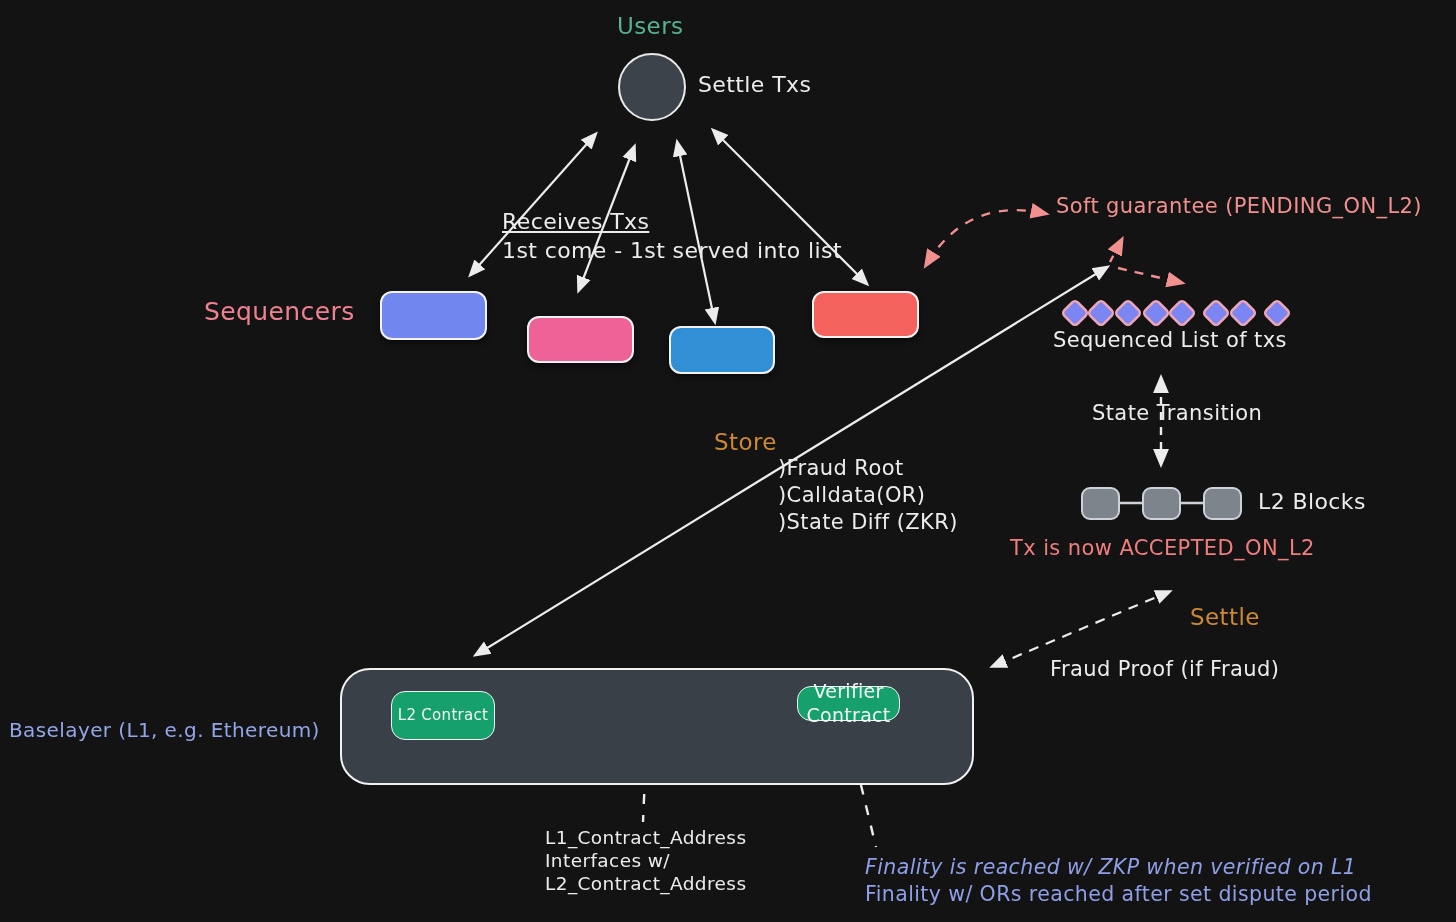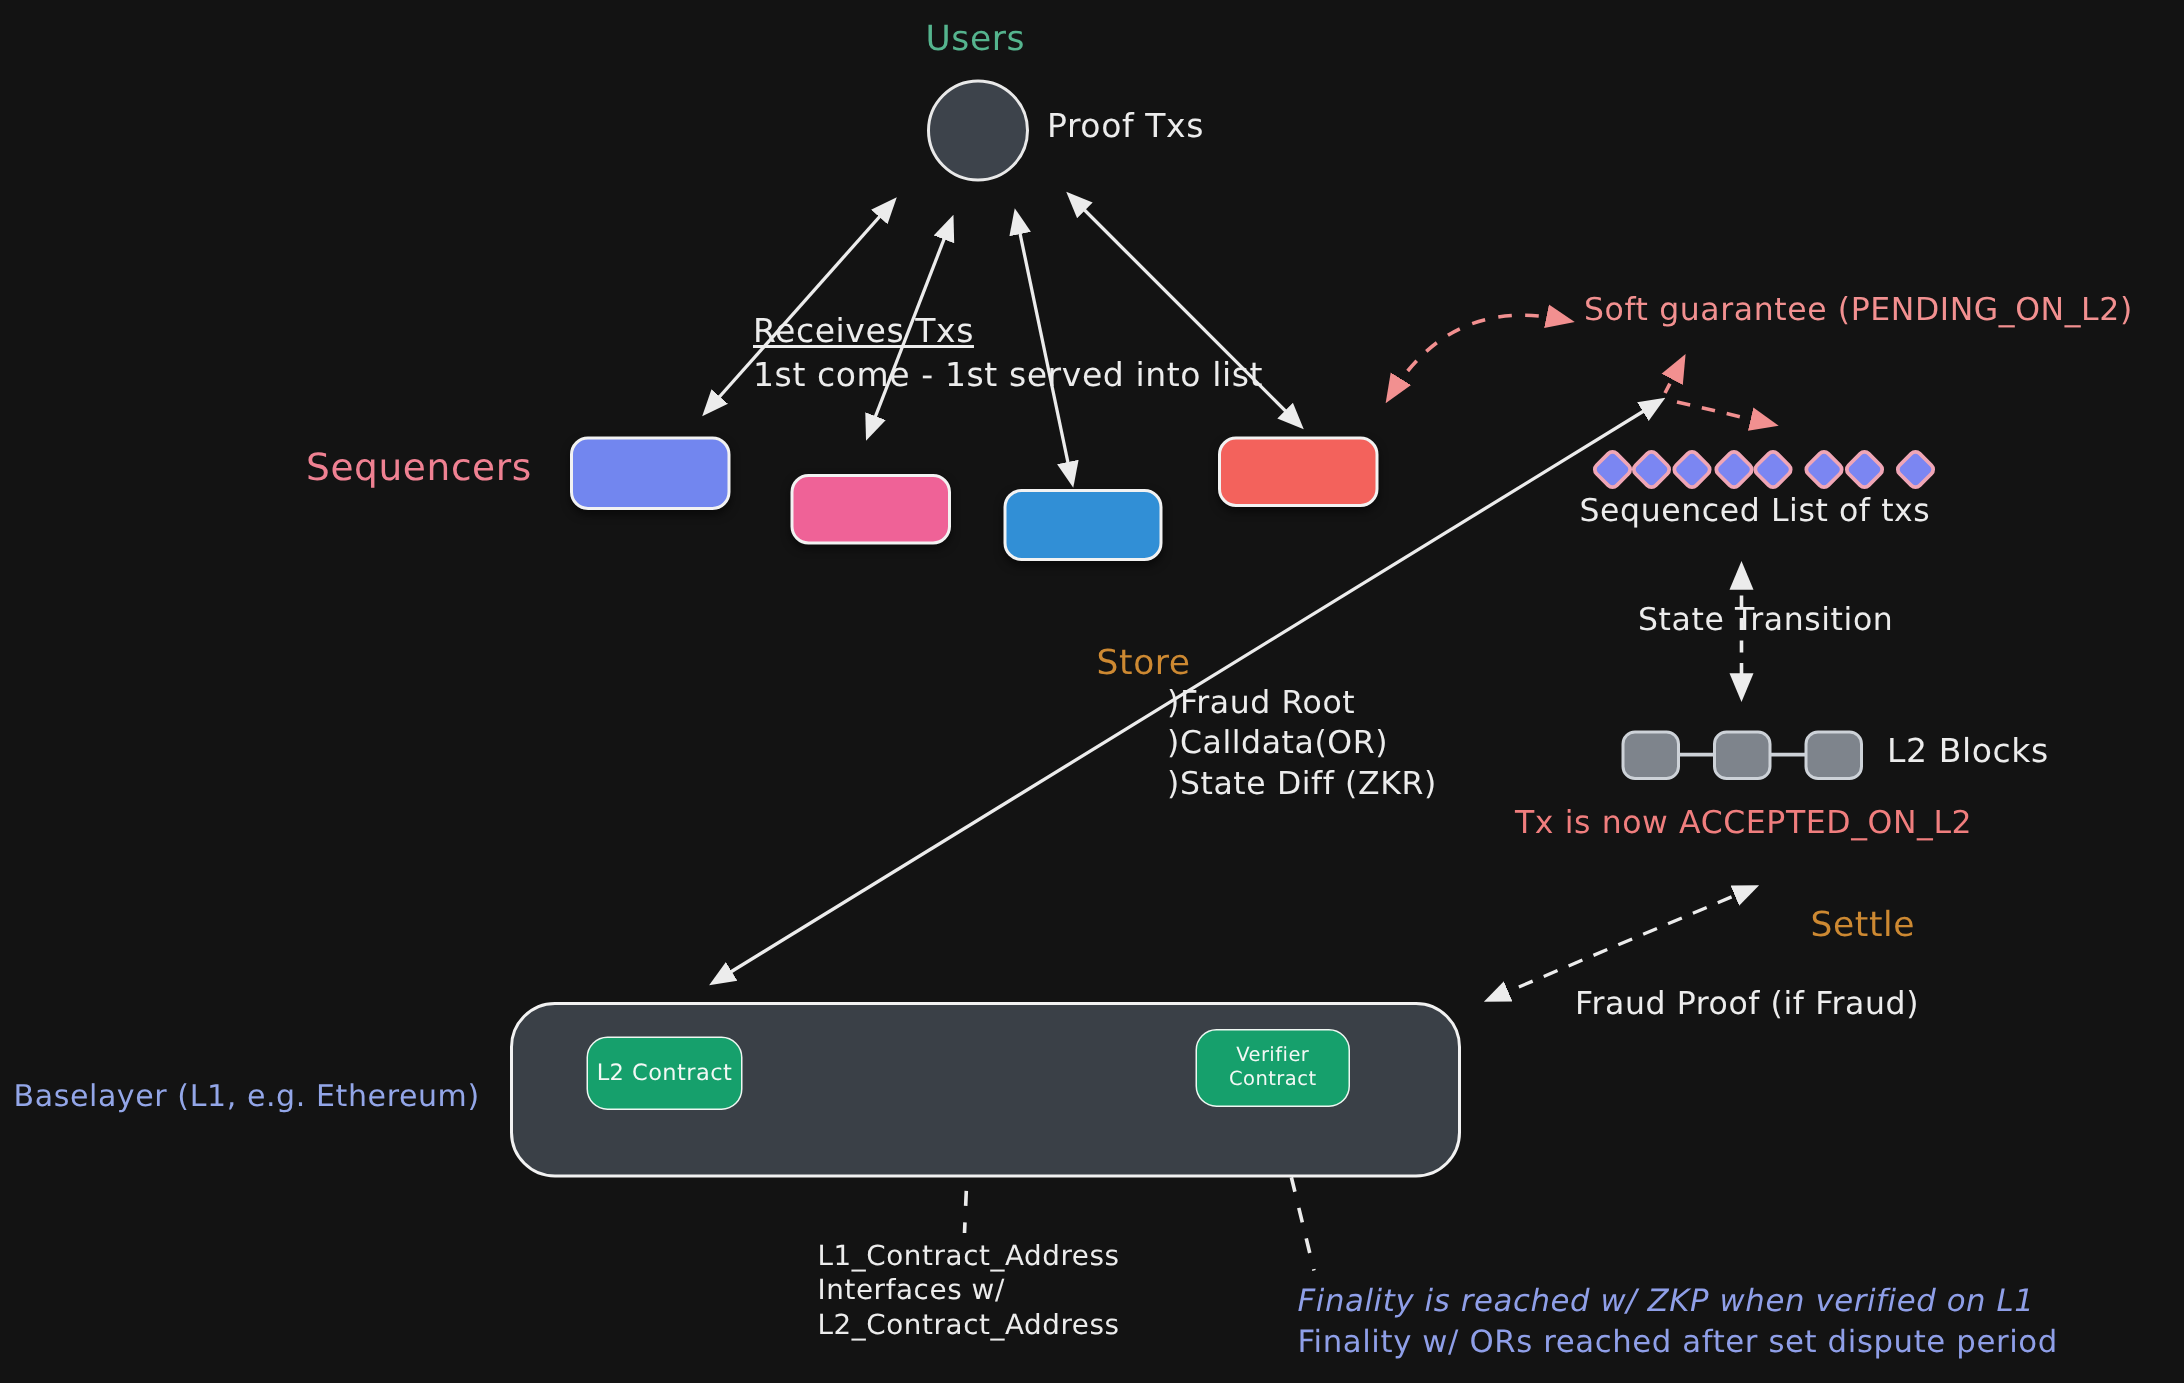--- a/index.html
+++ b/index.html
@@ -6,21 +6,21 @@
   #canvas{
     position:relative;width:1456px;height:922px;overflow:hidden;
     background:var(--bg,#131313);
     font-family:"DejaVu Sans",sans-serif;
   }
   .t{position:absolute;color:var(--white-ink,#ececec);white-space:nowrap;letter-spacing:.4px;}
   .green{color:var(--users-green);}
   .salmon{color:var(--salmon);}
   .pink{color:var(--soft-pink);}
   .red{color:var(--accepted-red);}
-  .orange{color:var(--orange);margin-left:17px;}
+  .orange{color:var(--orange);}
   .blue{color:var(--baselayer-blue);}
   .lav{color:var(--finality-blue);}
   #svg-layer{position:absolute;left:0;top:0;width:1456px;height:922px;pointer-events:none;}
   .user-circle{
     position:absolute;left:618px;top:53px;width:64px;height:64px;border-radius:50%;
     background:var(--circle-fill);border:2px solid #e9e9e9;
   }
   .seq-box{position:absolute;border:2px solid #f2f2f2;border-radius:12px;box-shadow:0 3px 6px rgba(0,0,0,.5);}
   .s1{left:380px;top:291px;width:103px;height:45px;background:var(--box-blue-purple);}
   .s2{left:527px;top:316px;width:103px;height:43px;background:var(--box-pink);}
@@ -30,21 +30,21 @@
     position:absolute;left:340px;top:668px;width:630px;height:113px;border-radius:30px;
     background:var(--container-fill);border:2px solid #f2f2f2;
   }
   .contract{
     position:absolute;border:1.5px solid #eef7f2;border-radius:14px;background:var(--green-box);
     color:#f3f8f5;display:flex;align-items:center;justify-content:center;text-align:center;
     letter-spacing:.3px;line-height:1.25;
   }
   .c1{left:391px;top:691px;width:102px;height:47px;font-size:15px;}
   .c2{left:585px;top:685px;width:118px;height:63px;font-size:14.5px;padding:0 10px;box-sizing:border-box;}
-  .c3{left:797px;top:686px;width:103px;height:52px;font-size:13px;padding:4px 14px;box-sizing:border-box;}
+  .c3{left:797px;top:686px;width:103px;height:35px;font-size:19px;padding:4px 14px;box-sizing:border-box;}
 </style>
 </head>
 <body>
 
 <div id="canvas">
 
   <svg id="svg-layer" viewBox="0 0 1456 922">
     <defs>
       <marker id="aw" viewBox="0 0 12 10" refX="7" refY="5" markerWidth="8" markerHeight="8" orient="auto-start-reverse">
         <path d="M0,0 L12,5 L0,10 Z" style="fill:var(--white-ink)"></path>
@@ -92,21 +92,21 @@
       <g style="fill:var(--gray-block);stroke:#cdd2d8;stroke-width:2">
         <rect x="1082" y="488" width="37" height="31" rx="8"></rect>
         <rect x="1143" y="488" width="37" height="31" rx="8"></rect>
         <rect x="1204" y="488" width="37" height="31" rx="8"></rect>
       </g>
     </g>
   </svg>
 
   <div class="t green" style="left:617px;top:13px;font-size:23px;">Users</div>
   <div class="user-circle"></div>
-  <div class="t" style="left:698px;top:72px;font-size:22px;">Proof Txs</div>
+  <div class="t" style="left:698px;top:72px;font-size:22px;">Settle Txs</div>
 
   <div class="t" style="left:502px;top:209px;font-size:22px;text-decoration:underline;">Receives Txs</div>
   <div class="t" style="left:502px;top:238px;font-size:22px;">1st come - 1st served into list</div>
 
   <div class="t salmon" style="left:204px;top:297px;font-size:25px;">Sequencers</div>
   <div class="seq-box s1"></div>
   <div class="seq-box s2"></div>
   <div class="seq-box s3"></div>
   <div class="seq-box s4"></div>
 

